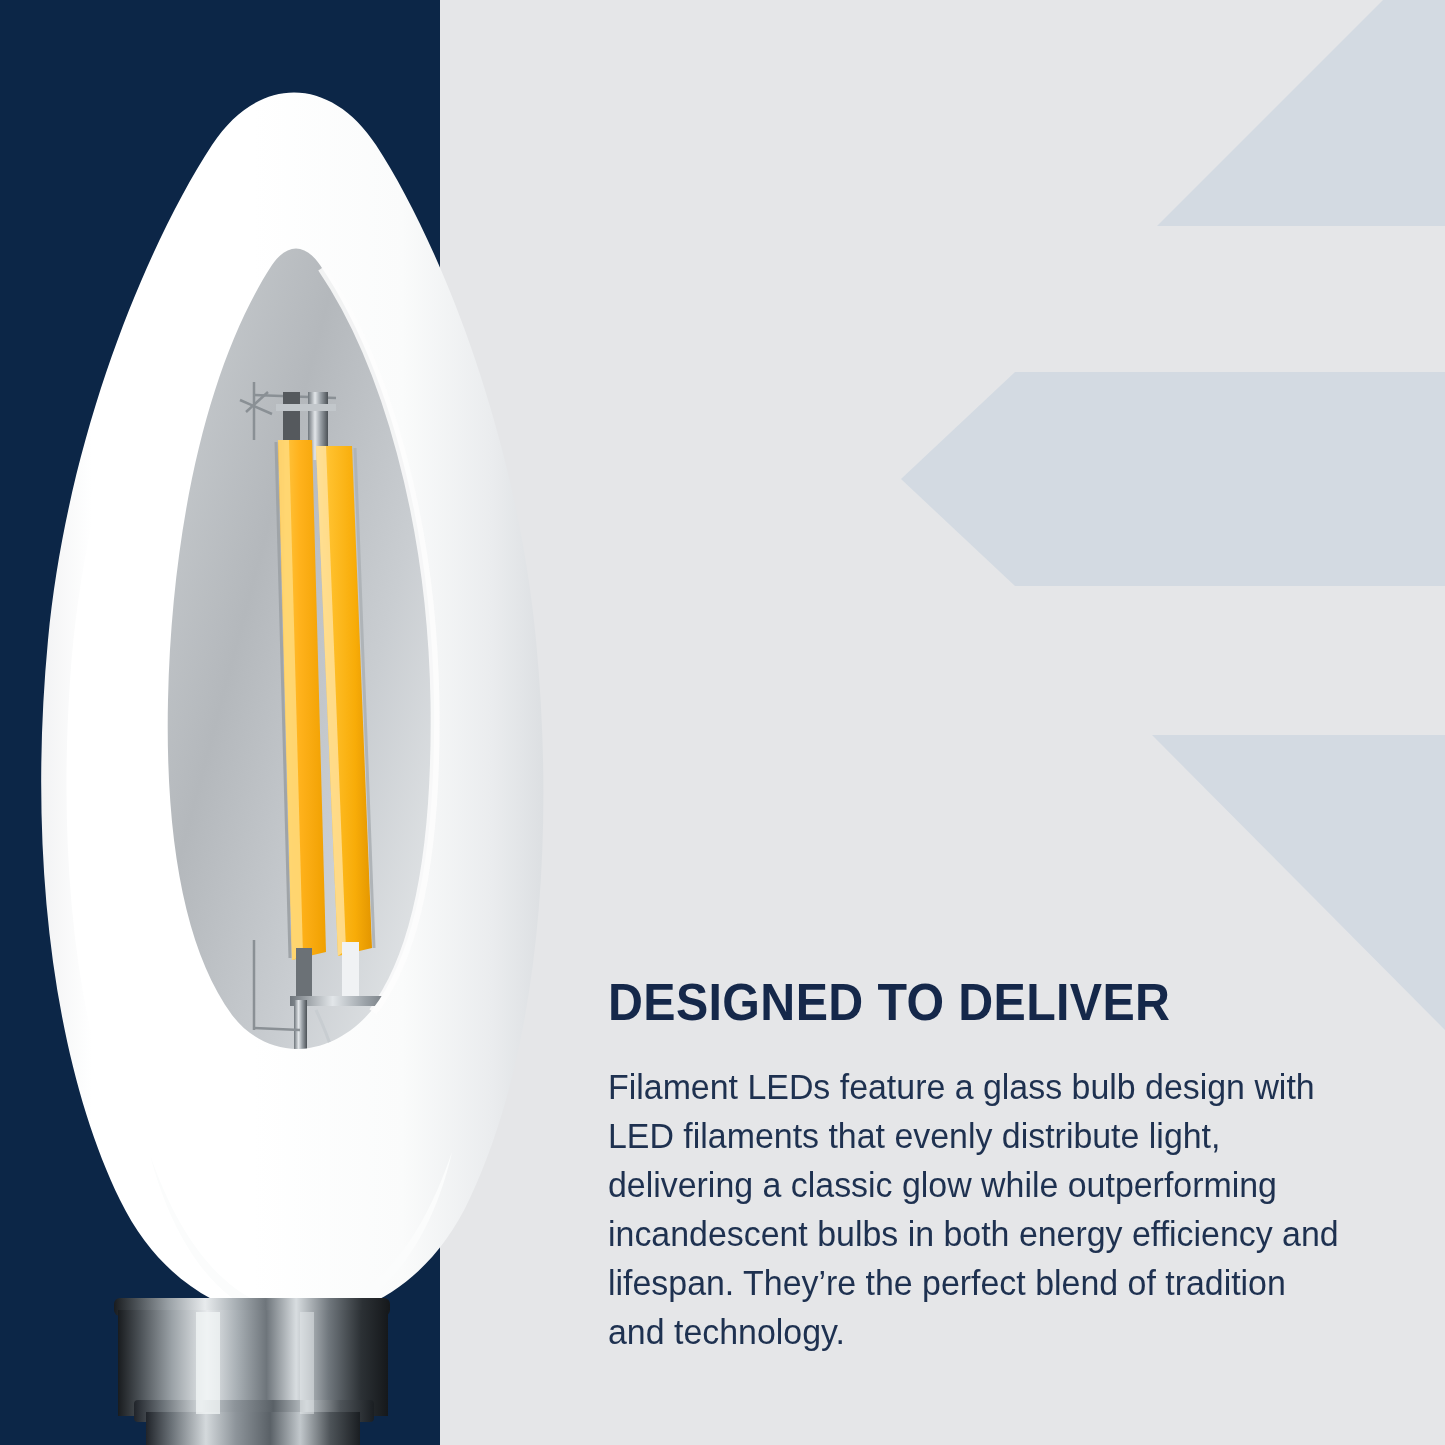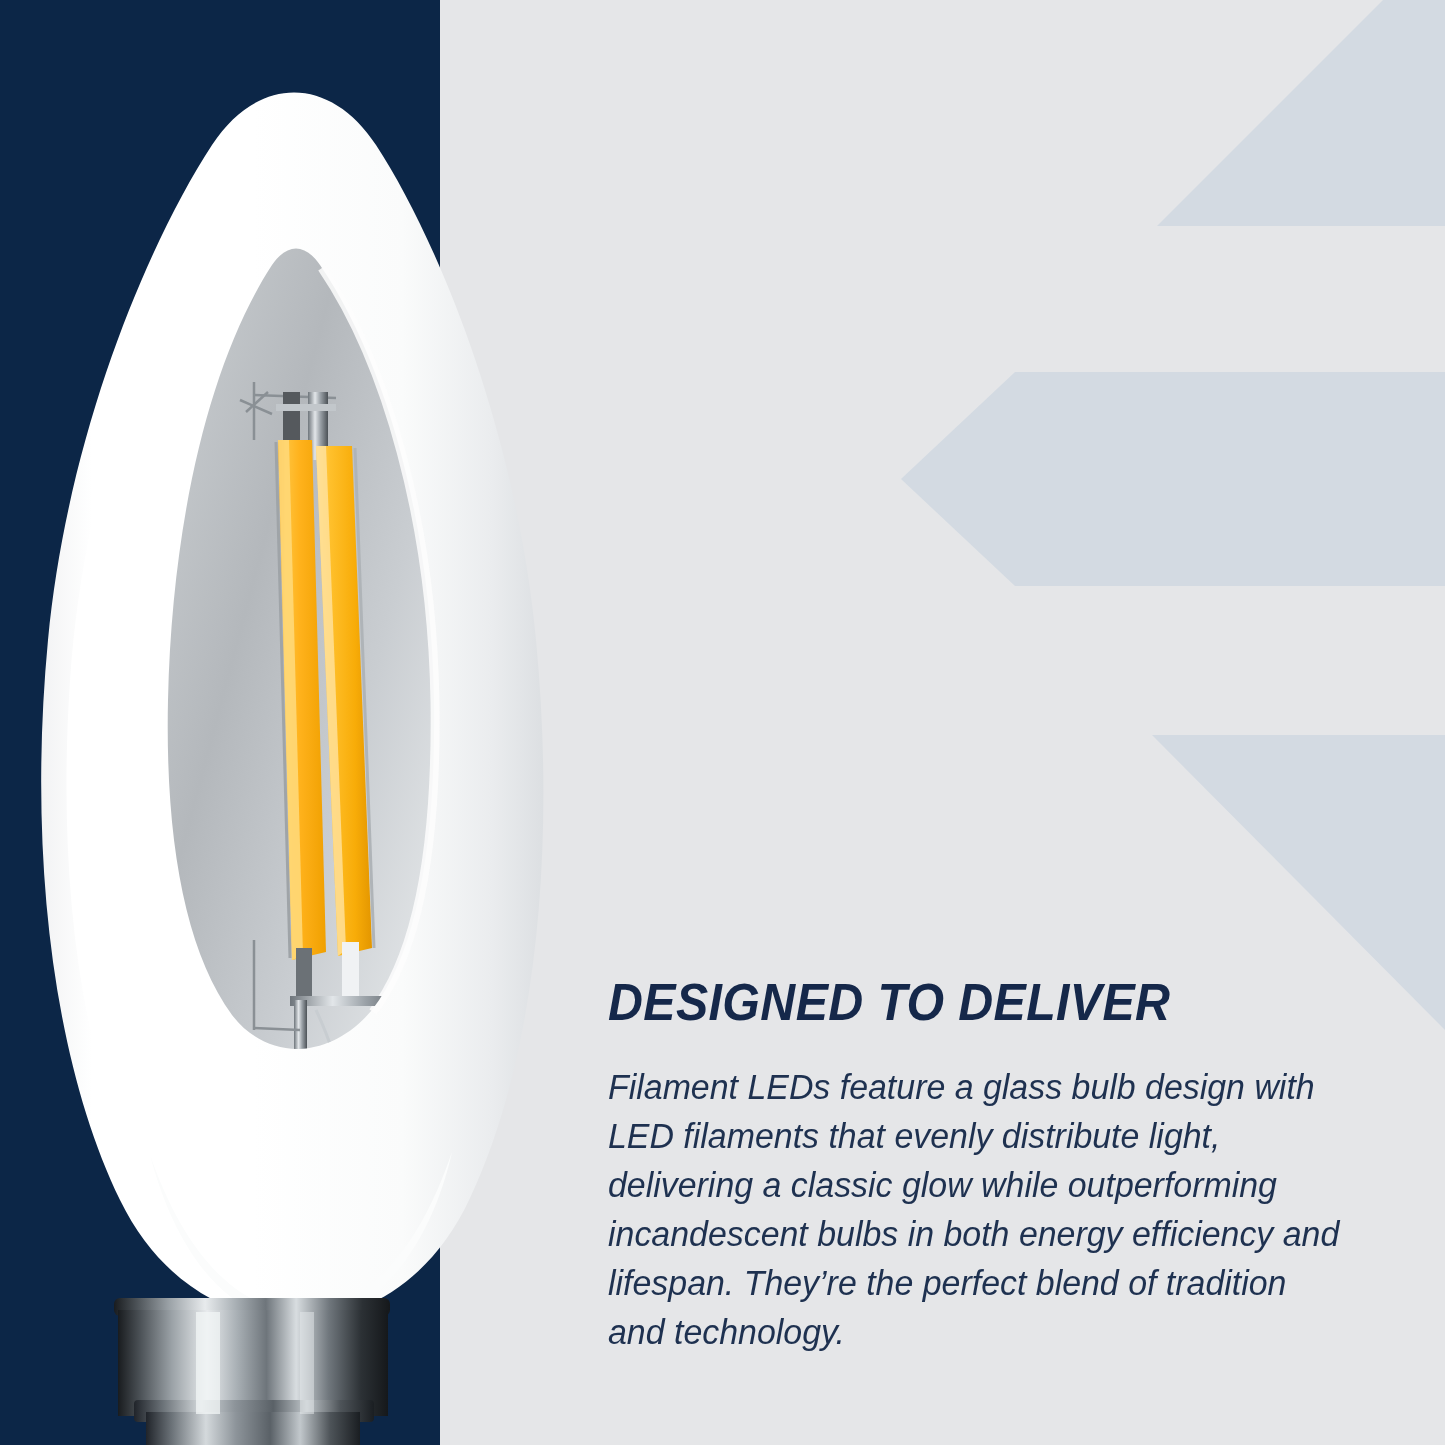--- a/index.html
+++ b/index.html
@@ -42,21 +42,20 @@
     width: 620px;
     height: 1445px;
   }
 
   
   .text-block {
     position: absolute;
     left: 608px;
     top: 975px;
     width: 770px;
-    font-style: italic;
   }
   .headline {
     margin: 0 0 34px 0;
     font-family: "Liberation Sans Narrow", "Liberation Sans", sans-serif;
     font-size: 52px;
     line-height: 1.04;
     font-weight: 700;
     letter-spacing: 0.4px;
     color: #15284A;
     transform: scaleX(0.93);

